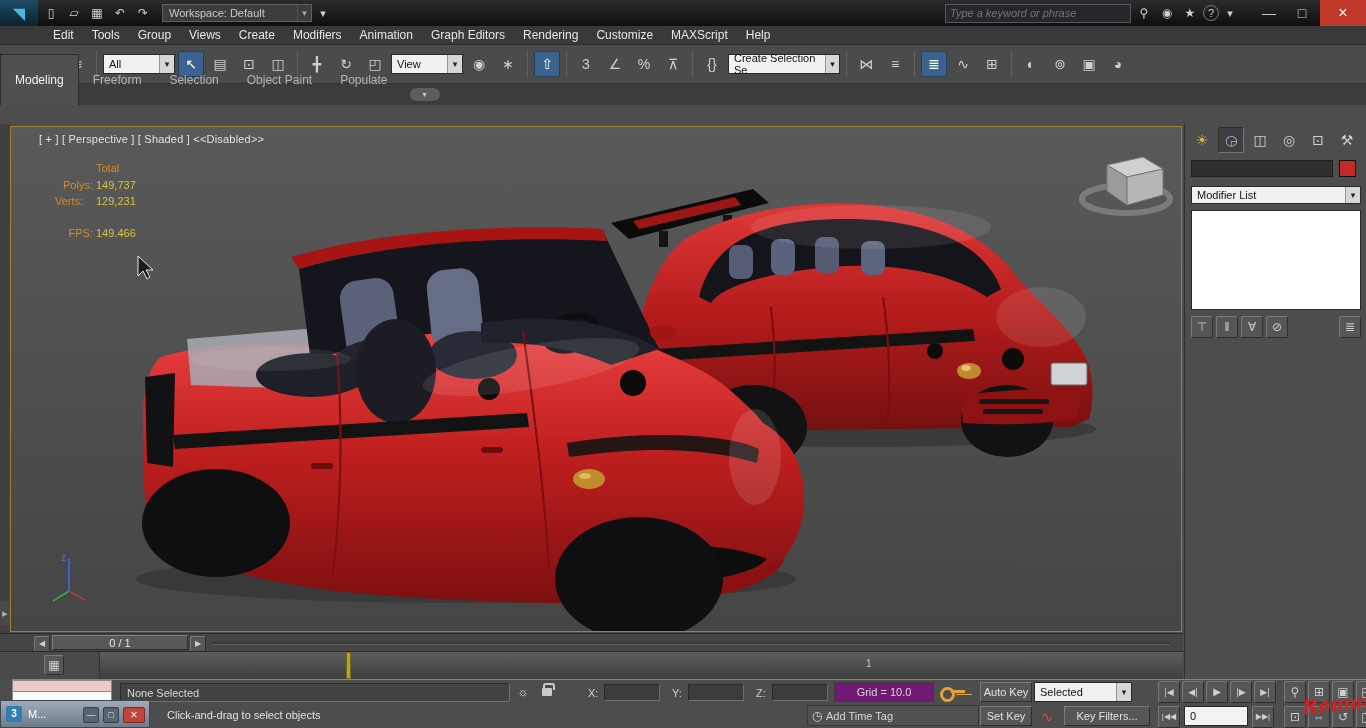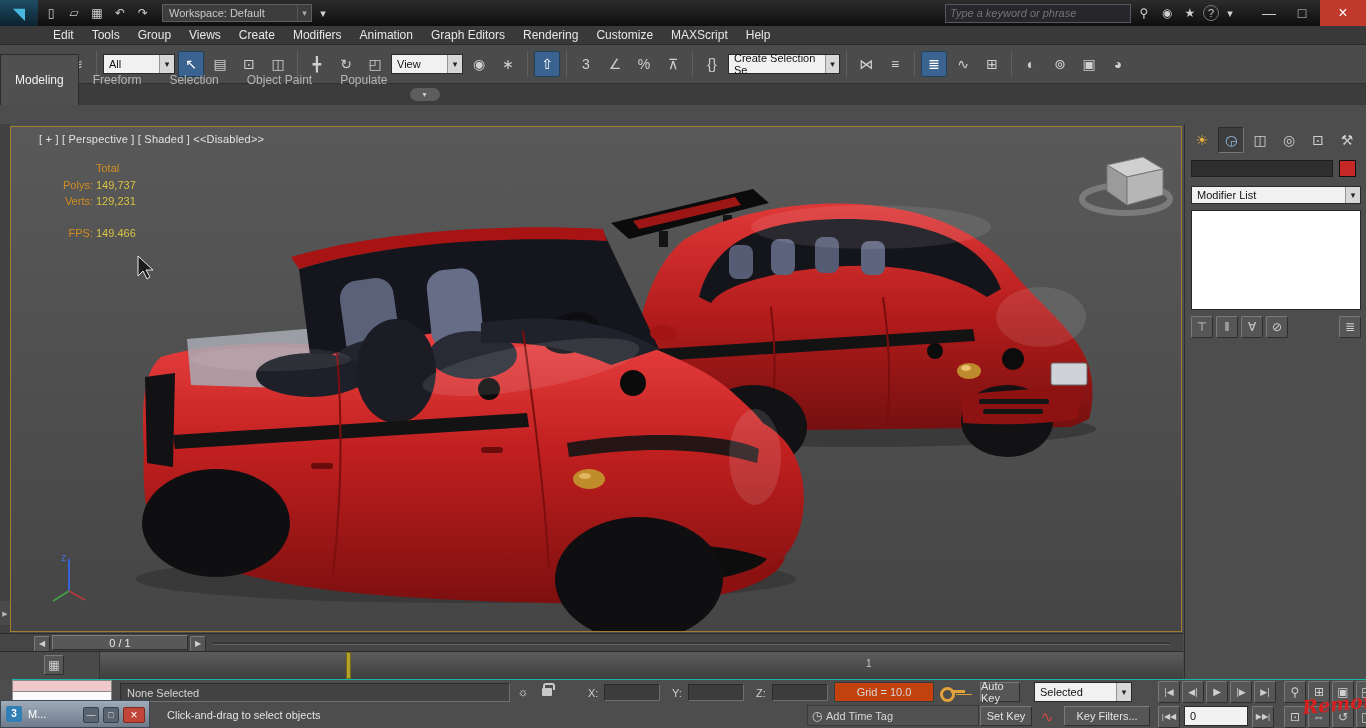--- a/index.html
+++ b/index.html
@@ -274,21 +274,21 @@
 
       <g>
         <polygon points="127,129 127,149 132,144 136,152 139,150 135,143 142,143" fill="#1b1b1b" stroke="#e8e8e8" stroke-width="1"></polygon>
       </g>
     </svg>
 
     <div class="abs vplabel">[ + ] [ Perspective ] [ Shaded ]  &lt;&lt;Disabled&gt;&gt;</div>
     <div class="abs statlabel" style="left:85px;top:35px">Total</div>
     <div class="abs statlabel" style="left:34px;top:52px;width:48px;text-align:right">Polys:</div>
     <div class="abs statval" style="left:85px;top:52px">149,737</div>
-    <div class="abs statlabel" style="left:34px;top:68px;width:48px;text-align:right">Verts:</div>
+    <div class="abs statlabel" style="left:34px;top:68px;width:48px;text-align:center">Verts:</div>
     <div class="abs statval" style="left:85px;top:68px">129,231</div>
     <div class="abs statlabel" style="left:34px;top:100px;width:48px;text-align:right">FPS:</div>
     <div class="abs statval" style="left:85px;top:100px">149.466</div>
   </div>
 
   <div class="abs cmdpanel">
     <div class="cptabs">
       <span class="ic s26" style="color:#e8b33c">☀</span>
       <span class="ic s26 pressed" style="color:#8fb6d8">◶</span>
       <span class="ic s26">◫</span>
@@ -336,25 +336,25 @@
     <span class="ic s18 abs" style="left:502px;top:3px;color:#ddd">☼</span>
     <div class="abs" style="left:530px;top:8px">
         <div class="lockicon"></div>
       </div>
     <span class="abs" style="left:576px;top:7px;font-size:11px;color:#cfcfcf">X:</span>
     <input class="darkinput abs" style="left: 592px; top: 4px; width: 56px; height: 17px;">
     <span class="abs" style="left:660px;top:7px;font-size:11px;color:#cfcfcf">Y:</span>
     <input class="darkinput abs" style="left: 676px; top: 4px; width: 56px; height: 17px;">
     <span class="abs" style="left:744px;top:7px;font-size:11px;color:#cfcfcf">Z:</span>
     <input class="darkinput abs" style="left: 760px; top: 4px; width: 56px; height: 17px;">
-    <div class="abs" style="left:822px;top:2px;width:100px;height:20px;background:#c2410c;border:1px solid #3a3a3a;display:flex;align-items:center;justify-content:center;font-size:11px;color:#d8d8d8">Grid = 10.0</div>
+    <div class="abs" style="left:822px;top:2px;width:100px;height:20px;background:#701a75;border:1px solid #3a3a3a;display:flex;align-items:center;justify-content:center;font-size:11px;color:#d8d8d8">Grid = 10.0</div>
     <div class="abs" style="left:928px;top:6px">
         <div class="keyicon"></div>
       </div>
-    <div class="btn abs" style="left:968px;top:2px;width:40px;height:20px">Auto Key</div>
+    <div class="btn abs" style="left:968px;top:2px;width:52px;height:20px">Auto Key</div>
     <div class="combo abs" style="left:1022px;top:2px;width:98px;height:20px">
       <span>Selected</span>
       <span class="ar">▾</span>
     </div>
     <span class="ic s22 btnic abs" style="left:1146px;top:1px;font-size:9px">|◀</span>
     <span class="ic s22 btnic abs" style="left:1170px;top:1px;font-size:9px">◀|</span>
     <span class="ic s22 btnic abs" style="left:1194px;top:1px;font-size:10px">▶</span>
     <span class="ic s22 btnic abs" style="left:1218px;top:1px;font-size:9px">|▶</span>
     <span class="ic s22 btnic abs" style="left:1242px;top:1px;font-size:9px">▶|</span>
     <span class="ic s22 btnic abs" style="left:1272px;top:1px">⚲</span>

